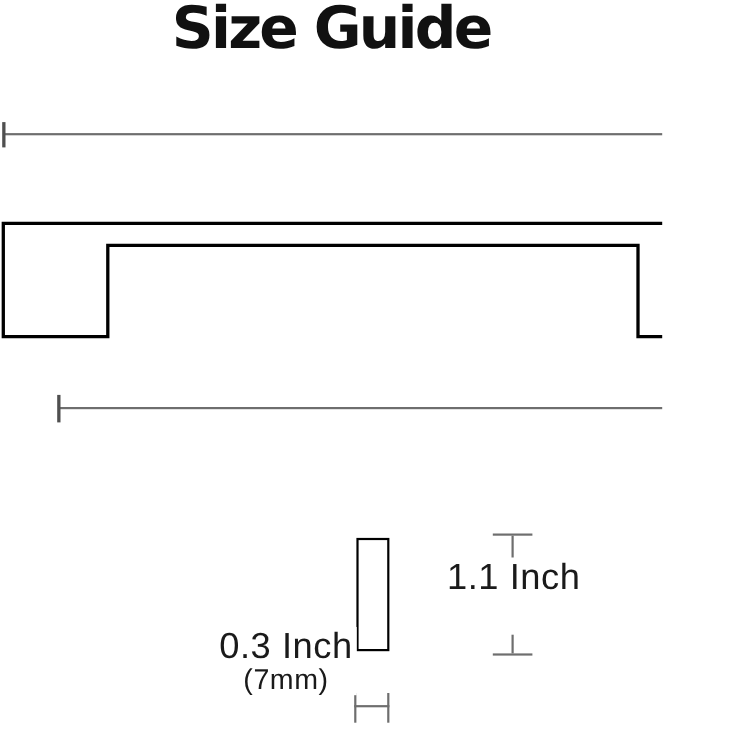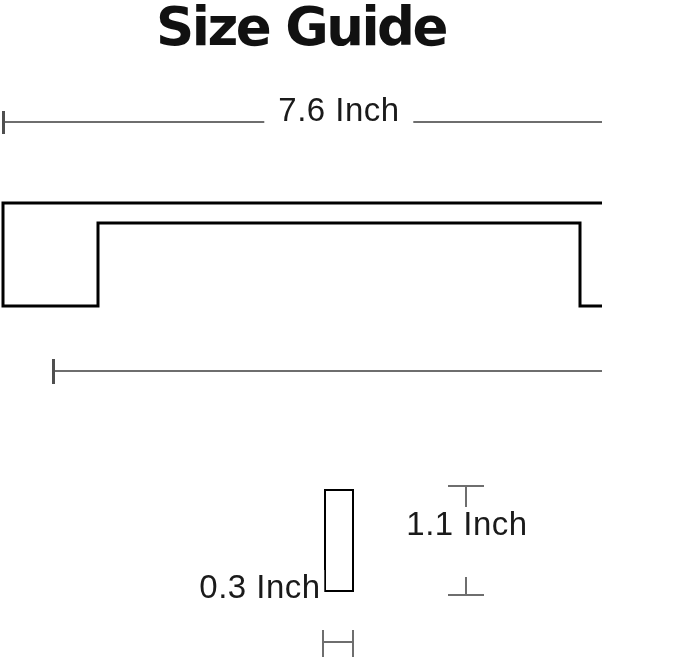--- a/index.html
+++ b/index.html
@@ -46,21 +46,20 @@
 
 <div class="page">
 
   <div class="title">Size Guide</div>
 
   <div>
     <div class="hline" style="left:3px;top:121px;width:672px;"></div>
     <div class="vtick" style="left:2px;top:111px;height:23px;"></div>
     <div class="vtick" style="left:674px;top:111px;height:23px;"></div>
     <div class="dim-text" style="left:339px;top:93px;">
-      <div class="dim-inch">7.6 Inch</div>
     </div>
   </div>
 
   <svg class="handle-svg" viewBox="0 0 679 110">
     <path d="M3 106 L3 3 L676 3 L676 106 L580 106 L580 23 L98 23 L98 106 Z" fill="#ffffff" stroke="#000000" stroke-width="3"></path>
   </svg>
 
   <div>
     <div class="hline" style="left:53px;top:370px;width:573px;"></div>
     <div class="vtick" style="left:52px;top:359px;height:25px;"></div>
@@ -77,19 +76,20 @@
     <div class="dim-text" style="left:467px;top:507px;padding:0 4px;text-align:center;">
       <div class="dim-inch">1.1 Inch</div>
     </div>
     <div class="gray2" style="left:465px;top:577px;width:2px;height:17px;"></div>
     <div class="gray2" style="left:448px;top:594px;width:36px;height:2px;"></div>
   </div>
 
   <div>
     <div class="dim-text" style="left:228px;top:570px;padding:0 4px;margin-left:32px;">
       <div class="dim-inch">0.3 Inch</div>
+      <div class="dim-mm">(7mm)</div>
     </div>
     <div class="gray2" style="left:322px;top:630px;width:2px;height:27px;"></div>
     <div class="gray2" style="left:352px;top:630px;width:2px;height:27px;"></div>
     <div class="gray2" style="left:322px;top:641px;width:32px;height:2px;"></div>
   </div>
 
 </div>
 
 </body></html>

